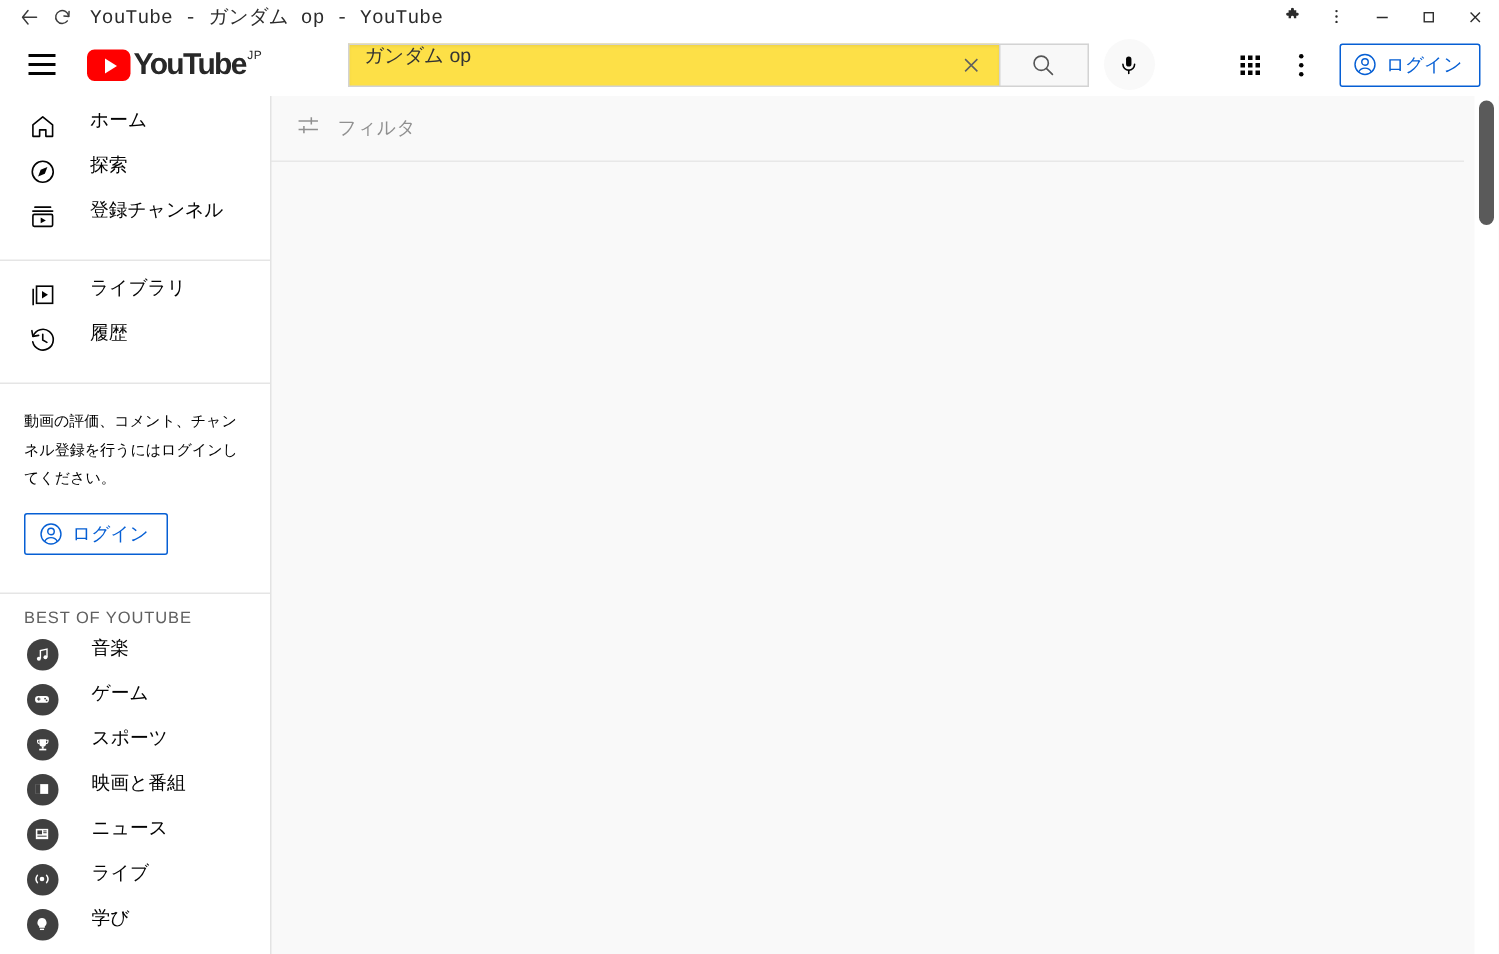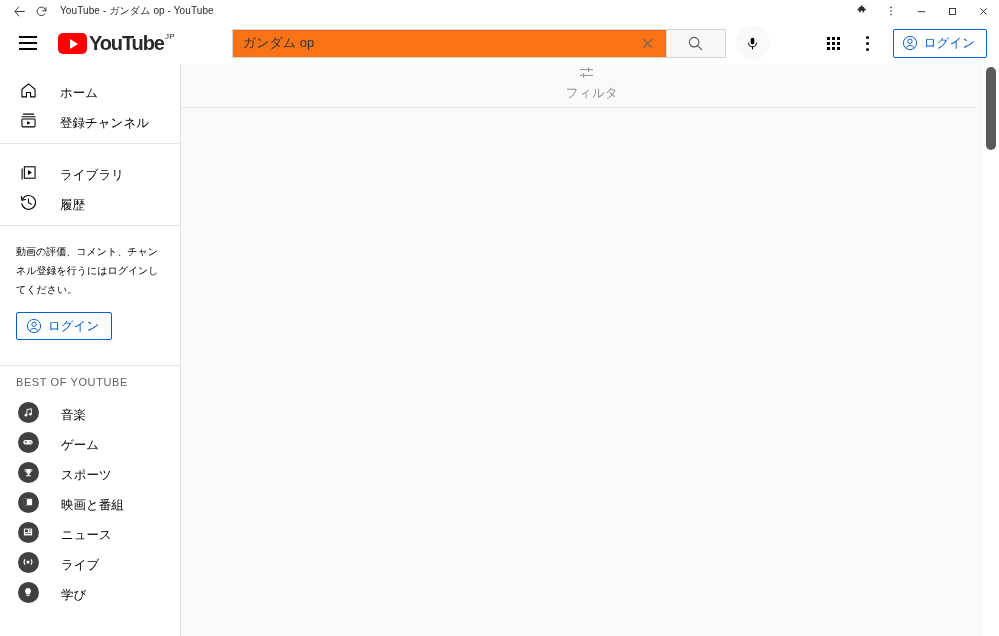--- a/index.html
+++ b/index.html
@@ -20,25 +20,26 @@
     padding: 0 0 0 8px;
     position: relative;
   }
   .nav-btn {
     width: 22px; height: 20px;
     display: flex; align-items: center; justify-content: center;
     color: #3b3b3b;
   }
   .nav-btn svg { display: block; }
   .tab-title {
-    font-size: 10px;
+    font-size: 13px;
     color: #2b2b2b;
     margin-left: 8px;
     white-space: nowrap;
     letter-spacing: 0.1px;
+    font-family: Liberation Mono, monospace;
   }
   .win-controls {
     position: absolute;
     right: 0; top: 0;
     height: 22px;
     display: flex;
     align-items: center;
   }
   .win-btn {
     width: 31px; height: 22px;
@@ -109,22 +110,22 @@
     display: flex;
     align-items: center;
     margin-left: 57px;
   }
   .search-box {
     width: 434px;
     height: 29px;
     border: 1px solid #d3d3d3;
     border-right: none;
     display: flex;
-    align-items: center;
-    background: #f97316;
+    align-items: flex-start;
+    background: #fde047;
     box-shadow: inset 0 1px 2px rgba(0,0,0,0.06);
   }
   .search-input {
     flex: 1;
     border: none;
     outline: none;
     font-size: 13px;
     color: #333;
     padding: 0 6px 0 10px;
     font-family: "Liberation Sans", "DejaVu Sans", sans-serif;
@@ -193,21 +194,21 @@
   .sidebar {
     width: 180px;
     background: #ffffff;
     overflow: hidden;
     flex: none;
     padding-top: 8px;
   }
   .side-item {
     height: 30px;
     display: flex;
-    align-items: flex-end;
+    align-items: flex-start;
     padding-left: 16px;
   }
   .side-item .ico {
     width: 24px; height: 24px;
     display: flex; align-items: center; justify-content: center;
     color: #030303;
     flex: none;
   }
   .side-item .lbl {
     font-size: 12.5px;
@@ -266,21 +267,20 @@
     overflow: hidden;
     position: relative;
   }
   .filter-row {
     display: flex;
     align-items: center;
     height: 44px;
     padding-left: 17px;
     margin-right: 23px;
     border-bottom: 1px solid #e8e8e8;
-    flex-direction: column;
   }
   .filter-row .lbl {
     font-size: 12.5px;
     color: #909090;
     margin-left: 11px;
     letter-spacing: 0.3px;
   }
 
   
   .scrollbar {
@@ -436,20 +436,29 @@
 
     <div class="side-item">
       <span class="ico">
         <svg width="19" height="19" viewBox="0 0 22 22">
             <path d="M11 3.4 L3.4 9.6 V18.4 H8.6 V13.4 H13.4 V18.4 H18.6 V9.6 Z" fill="none" stroke="#030303" stroke-width="1.25" stroke-linejoin="round"></path>
           </svg>
       </span>
       <span class="lbl">ホーム</span>
     </div>
 
+    <div class="side-item">
+      <span class="ico">
+        <svg width="19" height="19" viewBox="0 0 22 22">
+            <circle cx="11" cy="11" r="8.1" fill="none" stroke="#030303" stroke-width="1.25"></circle>
+            <path d="M14.6 7.4 L9.4 9.4 L7.4 14.6 L12.6 12.6 Z" fill="#030303"></path>
+          </svg>
+      </span>
+      <span class="lbl">探索</span>
+    </div>
 
     <div class="side-item">
       <span class="ico">
         <svg width="19" height="19" viewBox="0 0 22 22">
             <path d="M5 3.6 H17" stroke="#030303" stroke-width="1.3" stroke-linecap="round"></path>
             <path d="M3.4 6.6 H18.6" stroke="#030303" stroke-width="1.3" stroke-linecap="round"></path>
             <rect x="3.4" y="9.2" width="15.2" height="9.2" fill="none" stroke="#030303" stroke-width="1.25" rx="1"></rect>
             <path d="M9.4 11.6 L13.4 13.8 L9.4 16 Z" fill="#030303"></path>
           </svg>
       </span>

